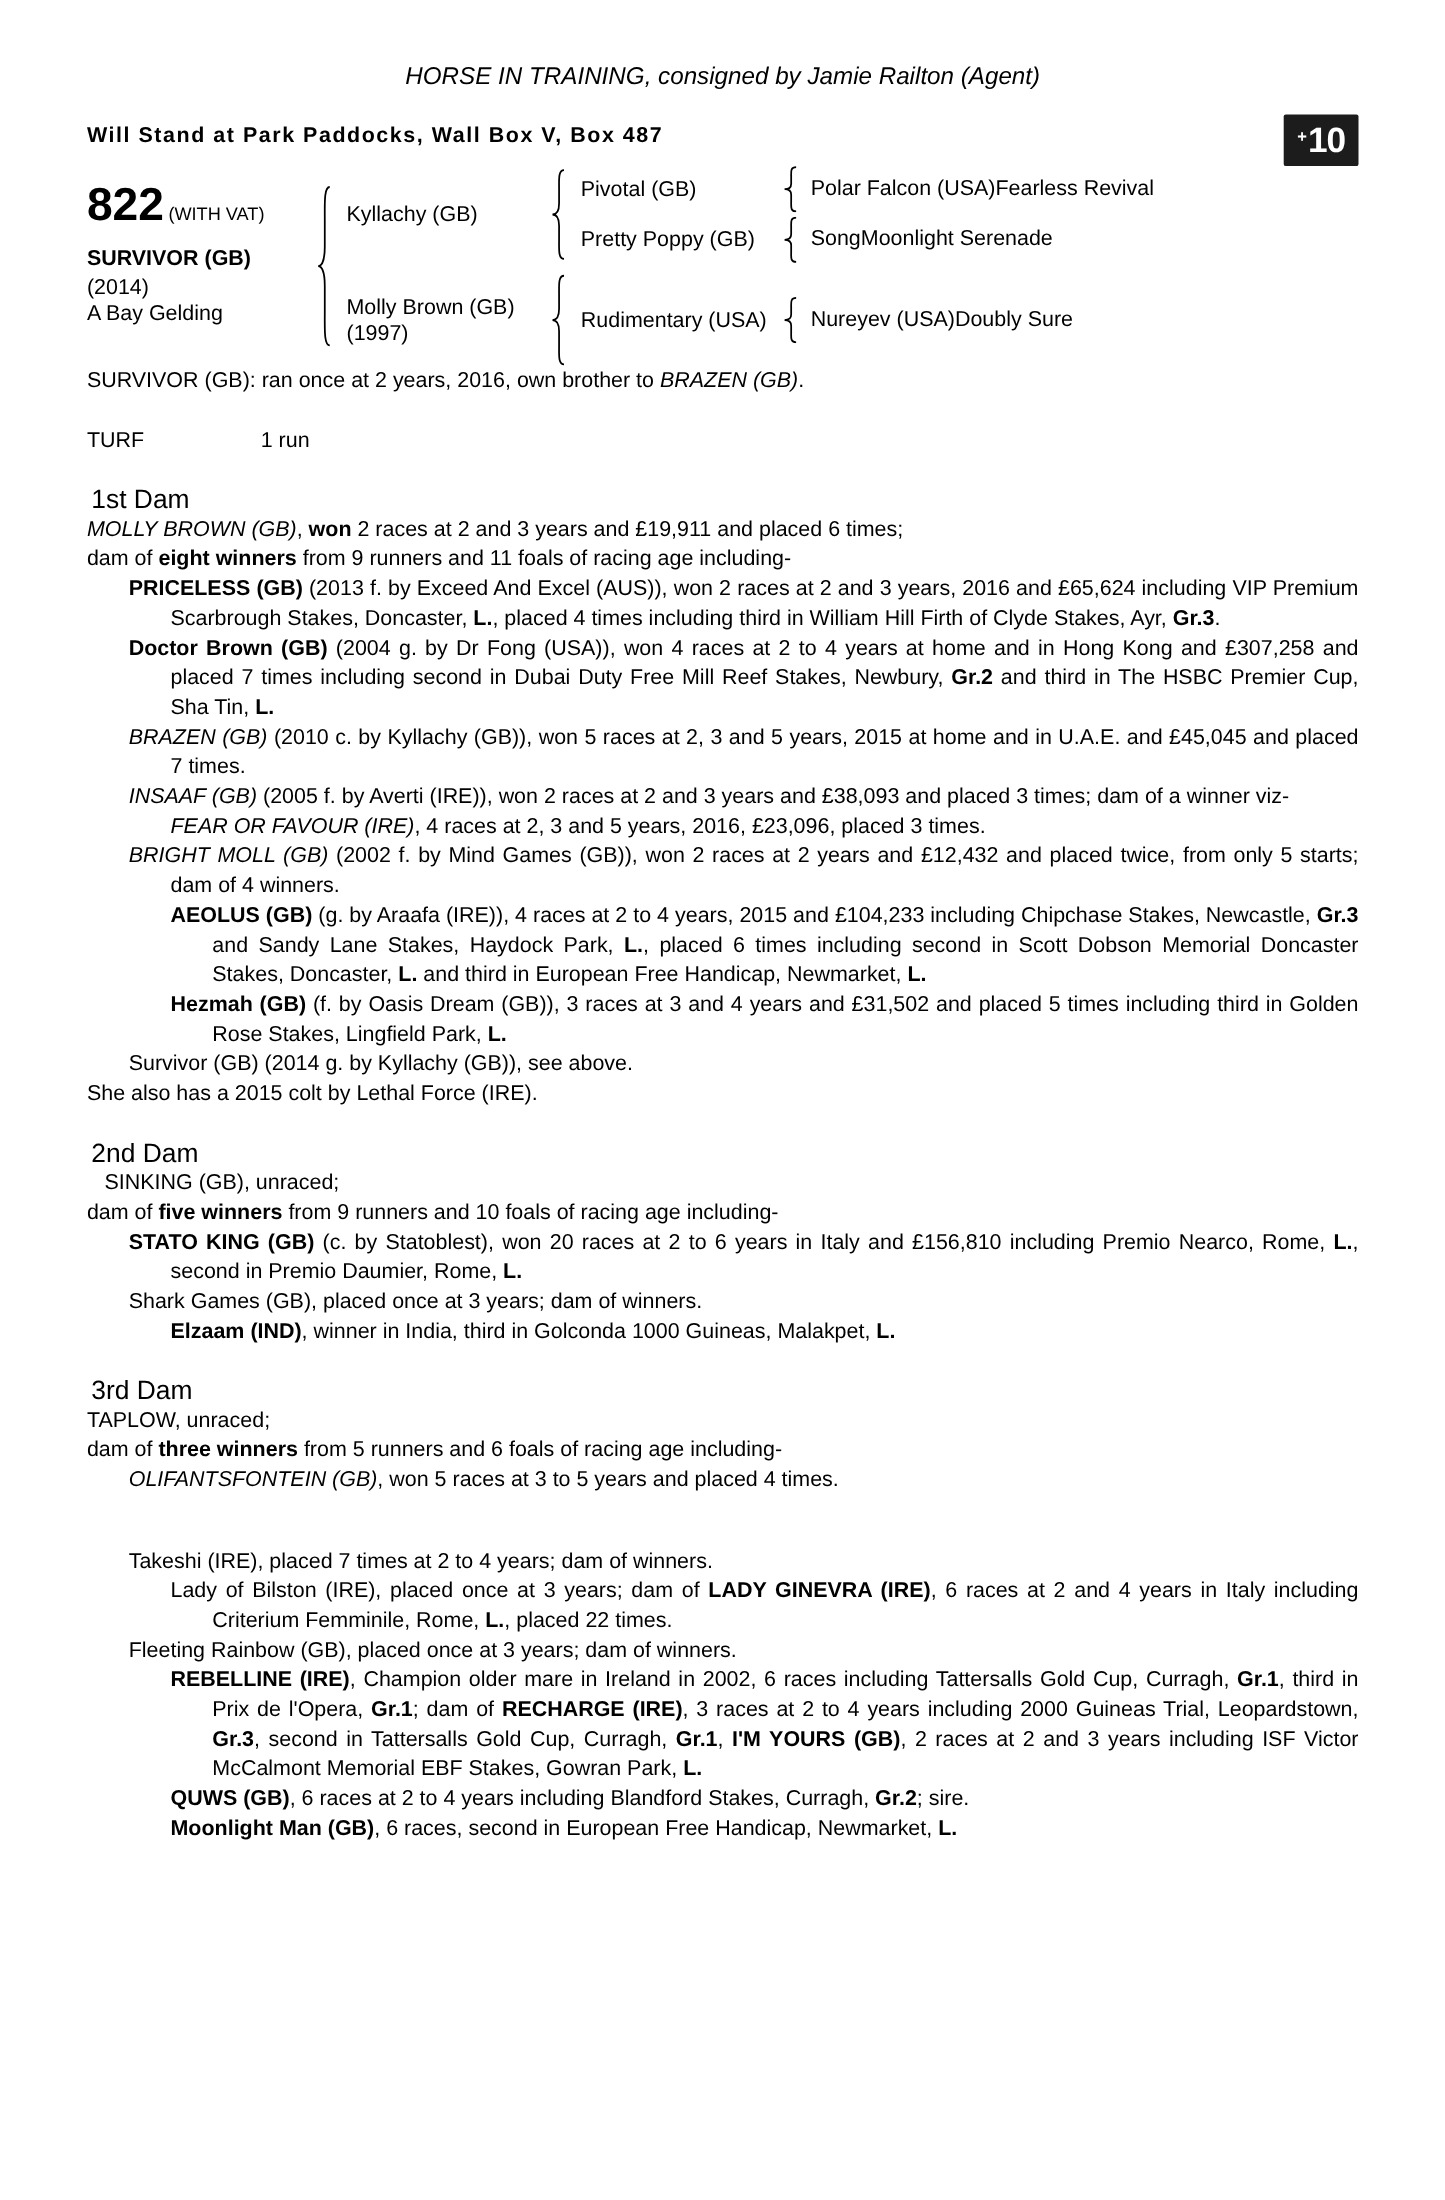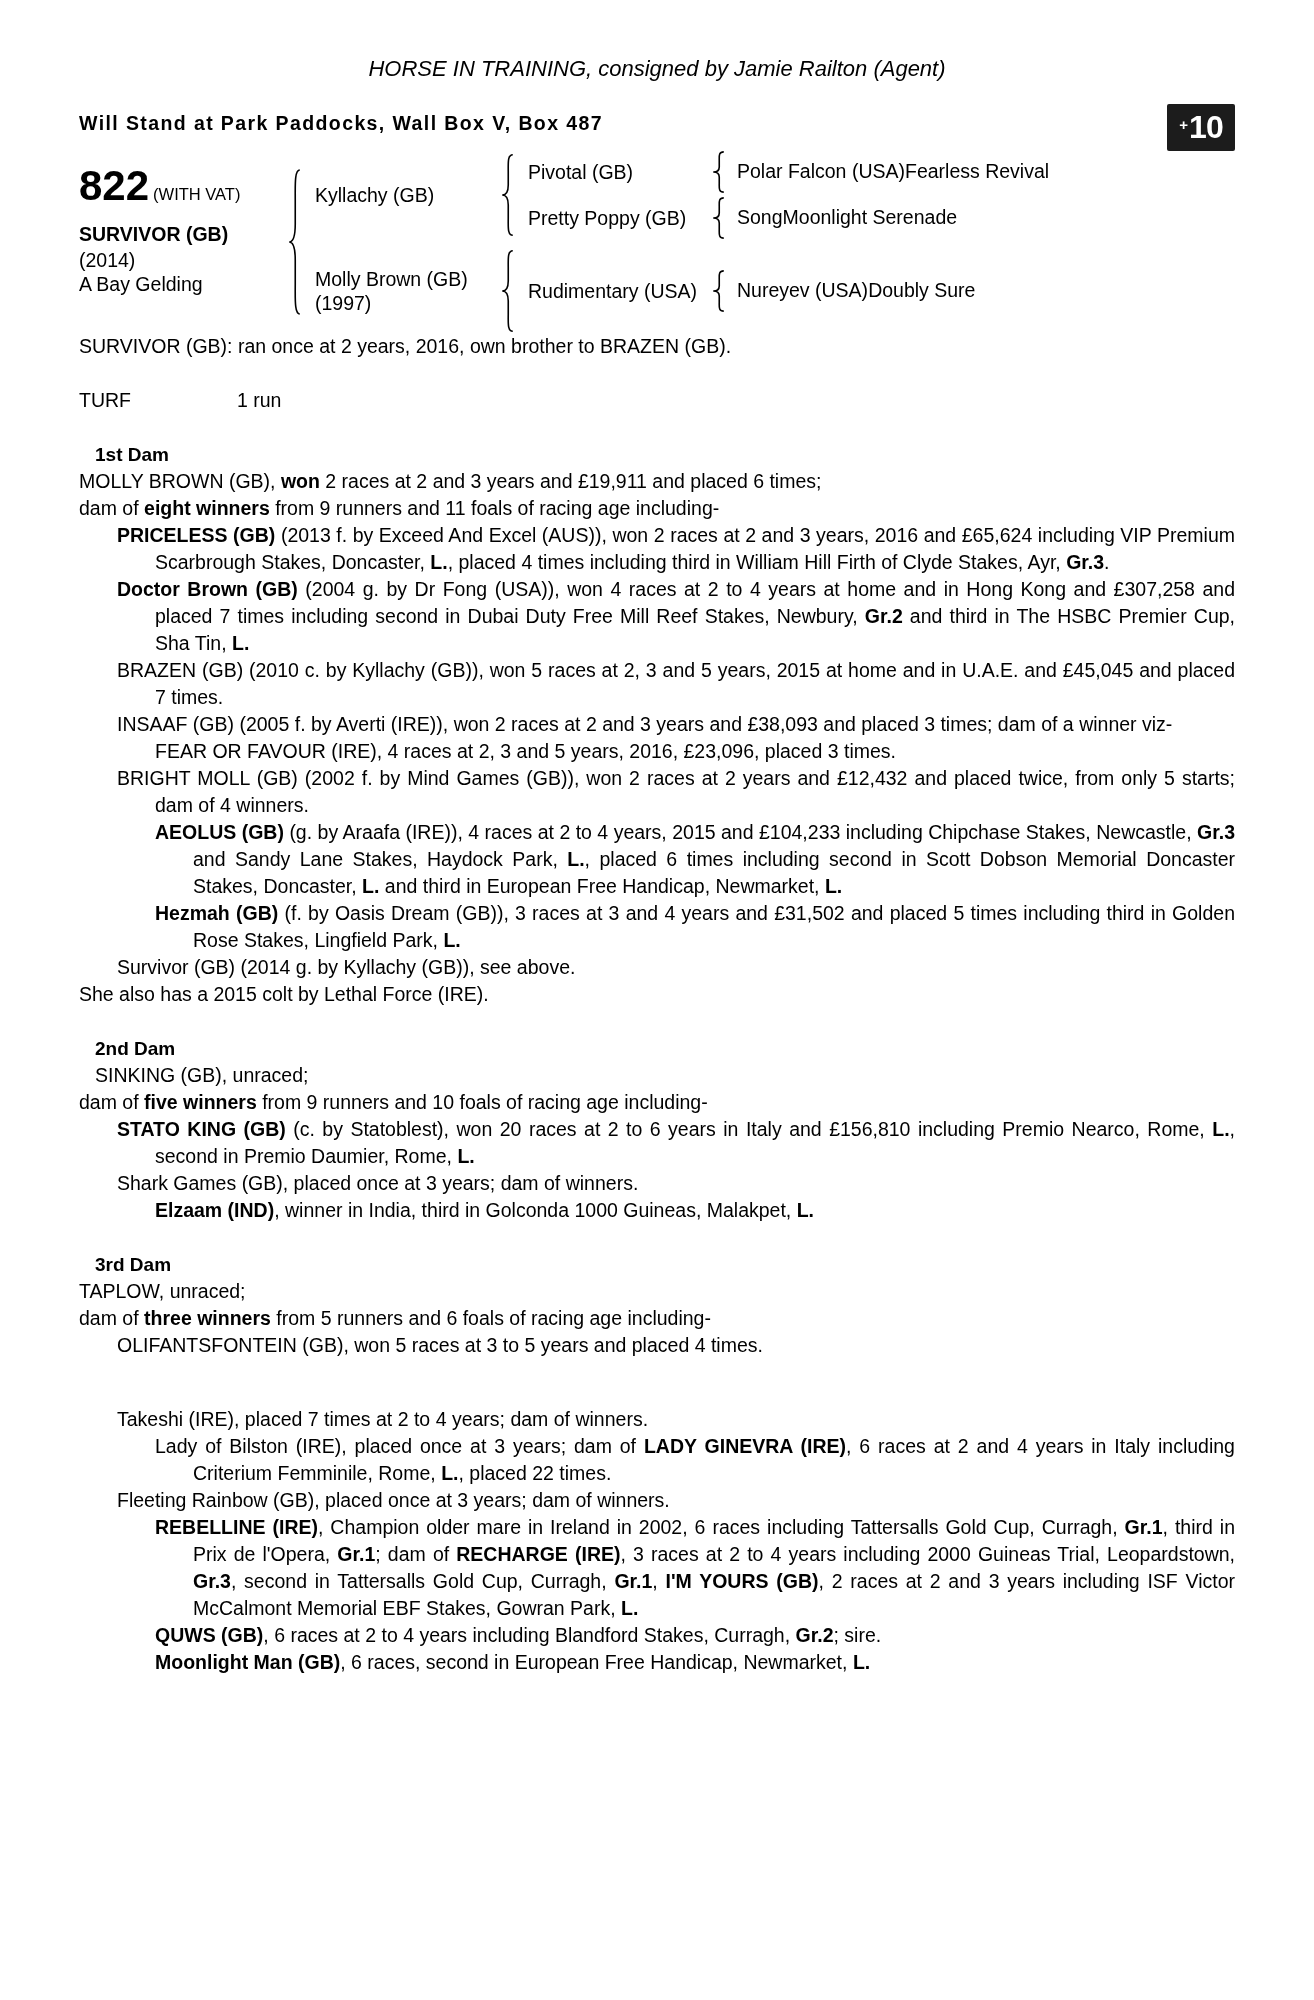--- a/index.html
+++ b/index.html
@@ -43,25 +43,25 @@
   .brace svg { width:15px; display:block; }
   .brace.big svg   { height:150px; }
   .brace.med svg   { height:84px; }
   .brace.small svg { height:42px; }
 
   
   .race-record { margin:32px 0 0; text-align:justify; }
   .turf { display:flex; margin-top:27px; }
   .turf-label { width:158px; }
 
-  .dam-heading { font-weight:700; font-size:19px; line-height:27px; margin:27px 16px 0; }
+  .dam-heading { font-weight:400; font-size:24px; line-height:27px; margin:27px 4px 0; }
   .blk { margin:0; text-align:justify; }
 
   .s-b  { font-weight:700; }
-  .s-i  { }
+  .s-i  { font-style:italic; }
 </style>
 </head>
 <body>
 
 <div class="page">
 
   <div class="consign">HORSE IN TRAINING, consigned by Jamie Railton (Agent)</div>
 
   <div class="stand">Will Stand at Park Paddocks, Wall Box V, Box 487</div>
 

